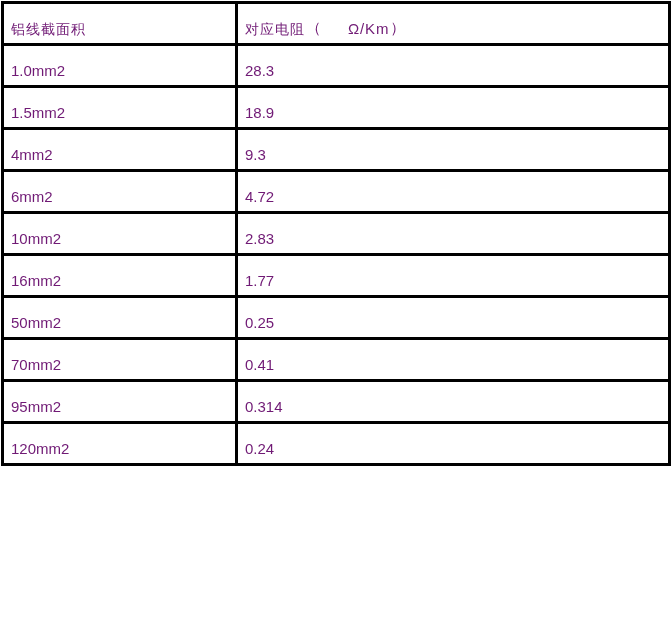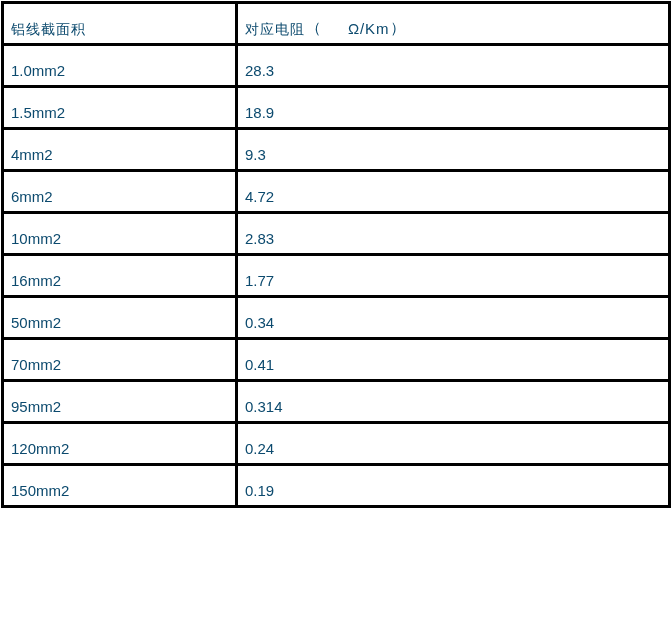--- a/index.html
+++ b/index.html
@@ -35,21 +35,21 @@
     border: 3px solid #000000;
     padding: 16px 0 0 7.5px;
     margin: 0;
     height: 42px;
     box-sizing: border-box;
     text-align: left;
     vertical-align: top;
     font-weight: normal;
     font-size: 15px;
     line-height: 18px;
-    color: #0c4a6e;
+    color: #701a75;
     white-space: nowrap;
     overflow: hidden;
   }
 
   
   .fw-bracket {
     display: inline-block;
     width: 15px;
     text-align: center;
     font-size: 15px;
@@ -95,32 +95,28 @@
       <tr>
         <td>10mm2</td>
         <td>2.83</td>
       </tr>
       <tr>
         <td>16mm2</td>
         <td>1.77</td>
       </tr>
       <tr>
         <td>50mm2</td>
-        <td>0.34</td>
+        <td>0.25</td>
       </tr>
       <tr>
         <td>70mm2</td>
         <td>0.41</td>
       </tr>
       <tr>
         <td>95mm2</td>
         <td>0.314</td>
       </tr>
       <tr>
         <td>120mm2</td>
         <td>0.24</td>
       </tr>
-      <tr>
-        <td>150mm2</td>
-        <td>0.19</td>
-      </tr>
     </tbody>
 </table>
 
 </body></html>

